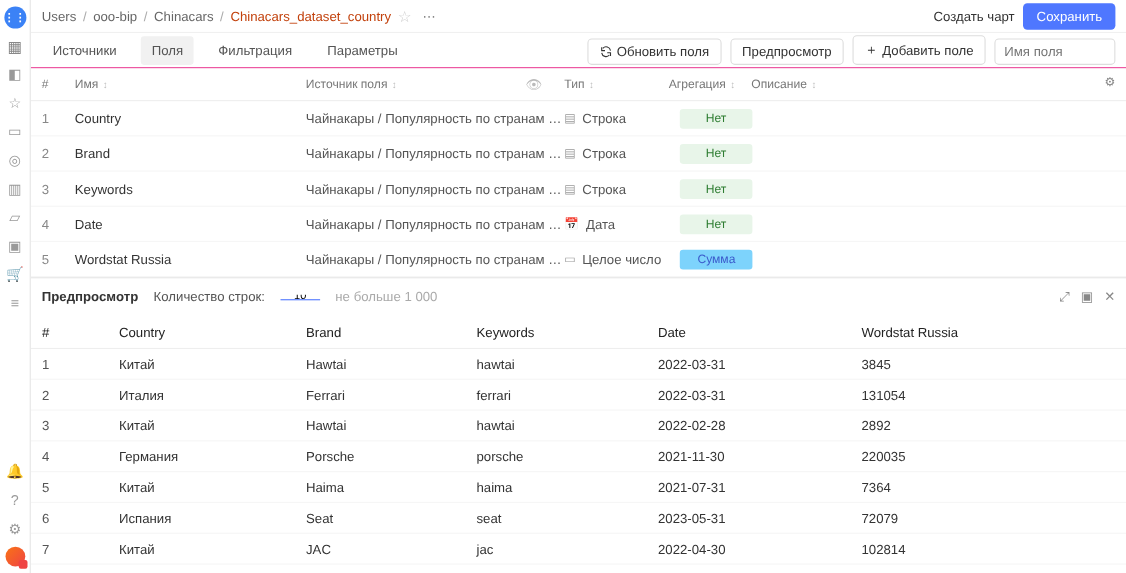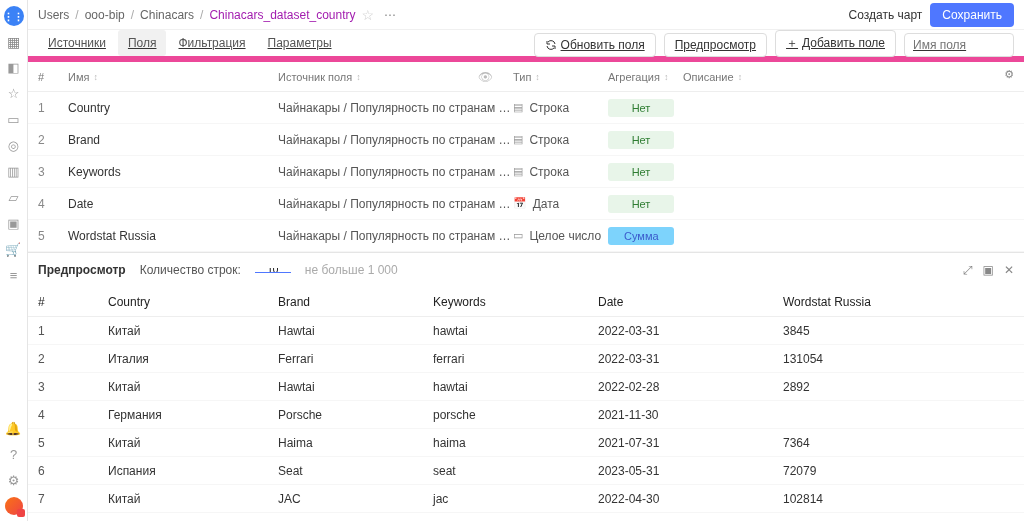--- a/index.html
+++ b/index.html
@@ -12,46 +12,46 @@
 .sidebar .icon { width:18px; height:18px; display:flex; align-items:center; justify-content:center; color:#999; cursor:pointer; font-size:13px;}
 .sidebar .spacer { flex:1; }
 .sidebar .avatar { width:18px; height:18px; border-radius:50%; background:linear-gradient(135deg,#f97316,#ef4444); margin-bottom:6px; position:relative;}
 .sidebar .avatar::after{content:"";position:absolute;right:-2px;bottom:-2px;width:8px;height:8px;background:#ef4444;border-radius:2px;}
 
 .main { flex:1; display:flex; flex-direction:column; height:100vh; overflow:hidden;}
 
 .topbar { height:30px; display:flex; align-items:center; padding:0 10px; border-bottom:1px solid #f0f0f0; font-size:12px; gap:6px;}
 .crumb { color:#666; }
 .crumb-sep { color:#aaa; }
-.crumb-current { color:#a21caf; font-weight:500;}
+.crumb-current { color:#c2410c; font-weight:500;}
 .star-icon { color:#ccc; cursor:pointer; font-size:14px; }
 .more-icon { color:#888; cursor:pointer; padding:0 4px; }
 .topbar-right { margin-left:auto; display:flex; align-items:center; gap:8px; }
 .link-btn { color:#333; cursor:pointer;margin-left:21px; }
 .primary-btn { background:#4f77ff; color:#fff; padding:5px 12px; border-radius:4px; cursor:pointer; font-size:12px; border:none;}
 
-.toolbar { height:32px; display:flex; align-items:center; padding:0 10px; border-bottom:6px solid #ec4899; gap:2px; font-size:12px;text-decoration:underline;}
+.toolbar { height:32px; display:flex; align-items:center; padding:0 10px; border-bottom:1px solid #ec4899; gap:12px; font-size:12px;}
 .tab { padding:6px 10px; color:#555; cursor:pointer; border-radius:3px;}
 .tab.active { background:#f1f1f1; }
 .toolbar-right { margin-left:auto; display:flex; align-items:flex-end; gap:8px;}
 .outline-btn { border:1px solid #ddd; background:#fff; border-radius:4px; padding:4px 10px; cursor:pointer; display:flex; align-items:center; gap:4px; color:#333; font-size:12px;}
 .outline-btn svg{width:12px;height:12px;}
 .search-input { border:1px solid #ddd; border-radius:4px; padding:4px 8px; font-size:12px; width:110px; color:#888; }
 
 .fields-area { flex:0 0 auto; overflow:auto; }
 .fields-header, .field-row { display:grid; grid-template-columns: 30px 210px 235px 95px 75px 130px auto; align-items:center; padding:0 10px; }
 .fields-header { height:30px; border-bottom:1px solid #eee; color:#777; font-size:11px; position:relative;}
 .fields-header .col { display:flex; align-items:center; gap:4px;}
 .sort-icon { color:#bbb; font-size:9px;}
 .field-row { height:32px; border-bottom:1px solid #f6f6f6; font-size:12px;}
 .row-num { color:#888; }
 .src-cell { color:#555; white-space:nowrap; overflow:hidden; text-overflow:ellipsis;}
 .type-cell { display:flex; align-items:center; gap:6px; color:#555;}
 .type-icon { color:#999; font-size:11px;}
-.agg-chip { display:inline-block; width:66px; padding:3px 16px; text-align:center; border-radius:3px; font-size:11px;}
+.agg-chip { display:inline-block; width:66px; padding:3px 16px; text-align:center; border-radius:3px; font-size:11px;margin-left:10px;}
 .agg-none { background:#e8f5e9; color:#2e7d32;}
 .agg-sum { background:#7dd3fc; color:#3b5bcc;}
 .eye-icon { color:#bbb; margin-left:auto; font-size:12px;}
 .header-settings { position:absolute; right:10px; top:6px; color:#888; cursor:pointer;}
 
 .preview-panel { border-top:1px solid #e5e5e5; flex:1; display:flex; flex-direction:column; min-height:0;}
 .preview-header { height:34px; display:flex; align-items:center; padding:0 10px; gap:14px; font-size:12px;}
 .preview-title { font-weight:600; }
 .row-count-label { color:#555; }
 .row-count-input { width:36px; height:2px; border:none; border-bottom:1px solid #4f77ff; padding:2px 0; font-size:10px; text-align:center;}
@@ -257,20 +257,21 @@
             <div>hawtai</div>
             <div>2022-02-28</div>
             <div>2892</div>
           </div>
           <div class="pt-row">
             <div class="num">4</div>
             <div>Германия</div>
             <div>Porsche</div>
             <div>porsche</div>
             <div>2021-11-30</div>
+            <div>220035</div>
           </div>
           <div class="pt-row">
             <div class="num">5</div>
             <div>Китай</div>
             <div>Haima</div>
             <div>haima</div>
             <div>2021-07-31</div>
             <div>7364</div>
           </div>
           <div class="pt-row">

